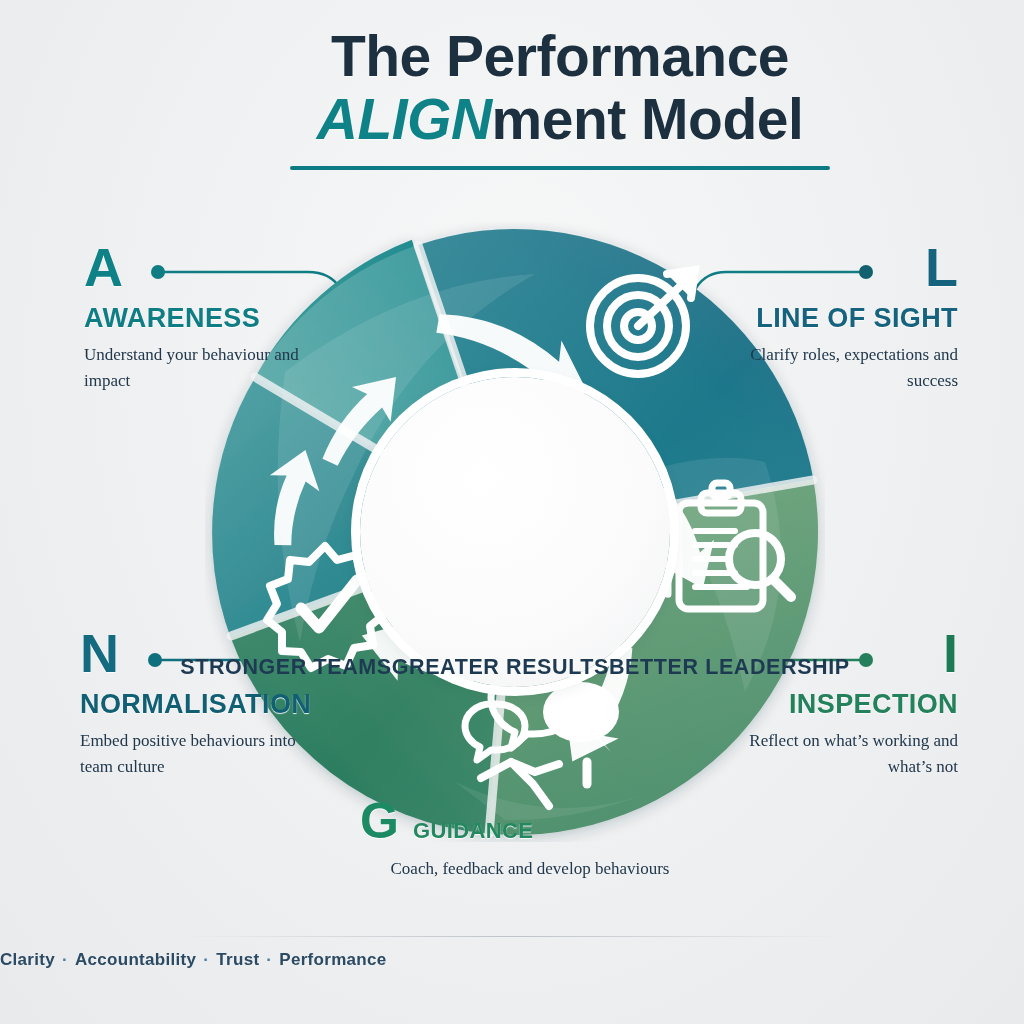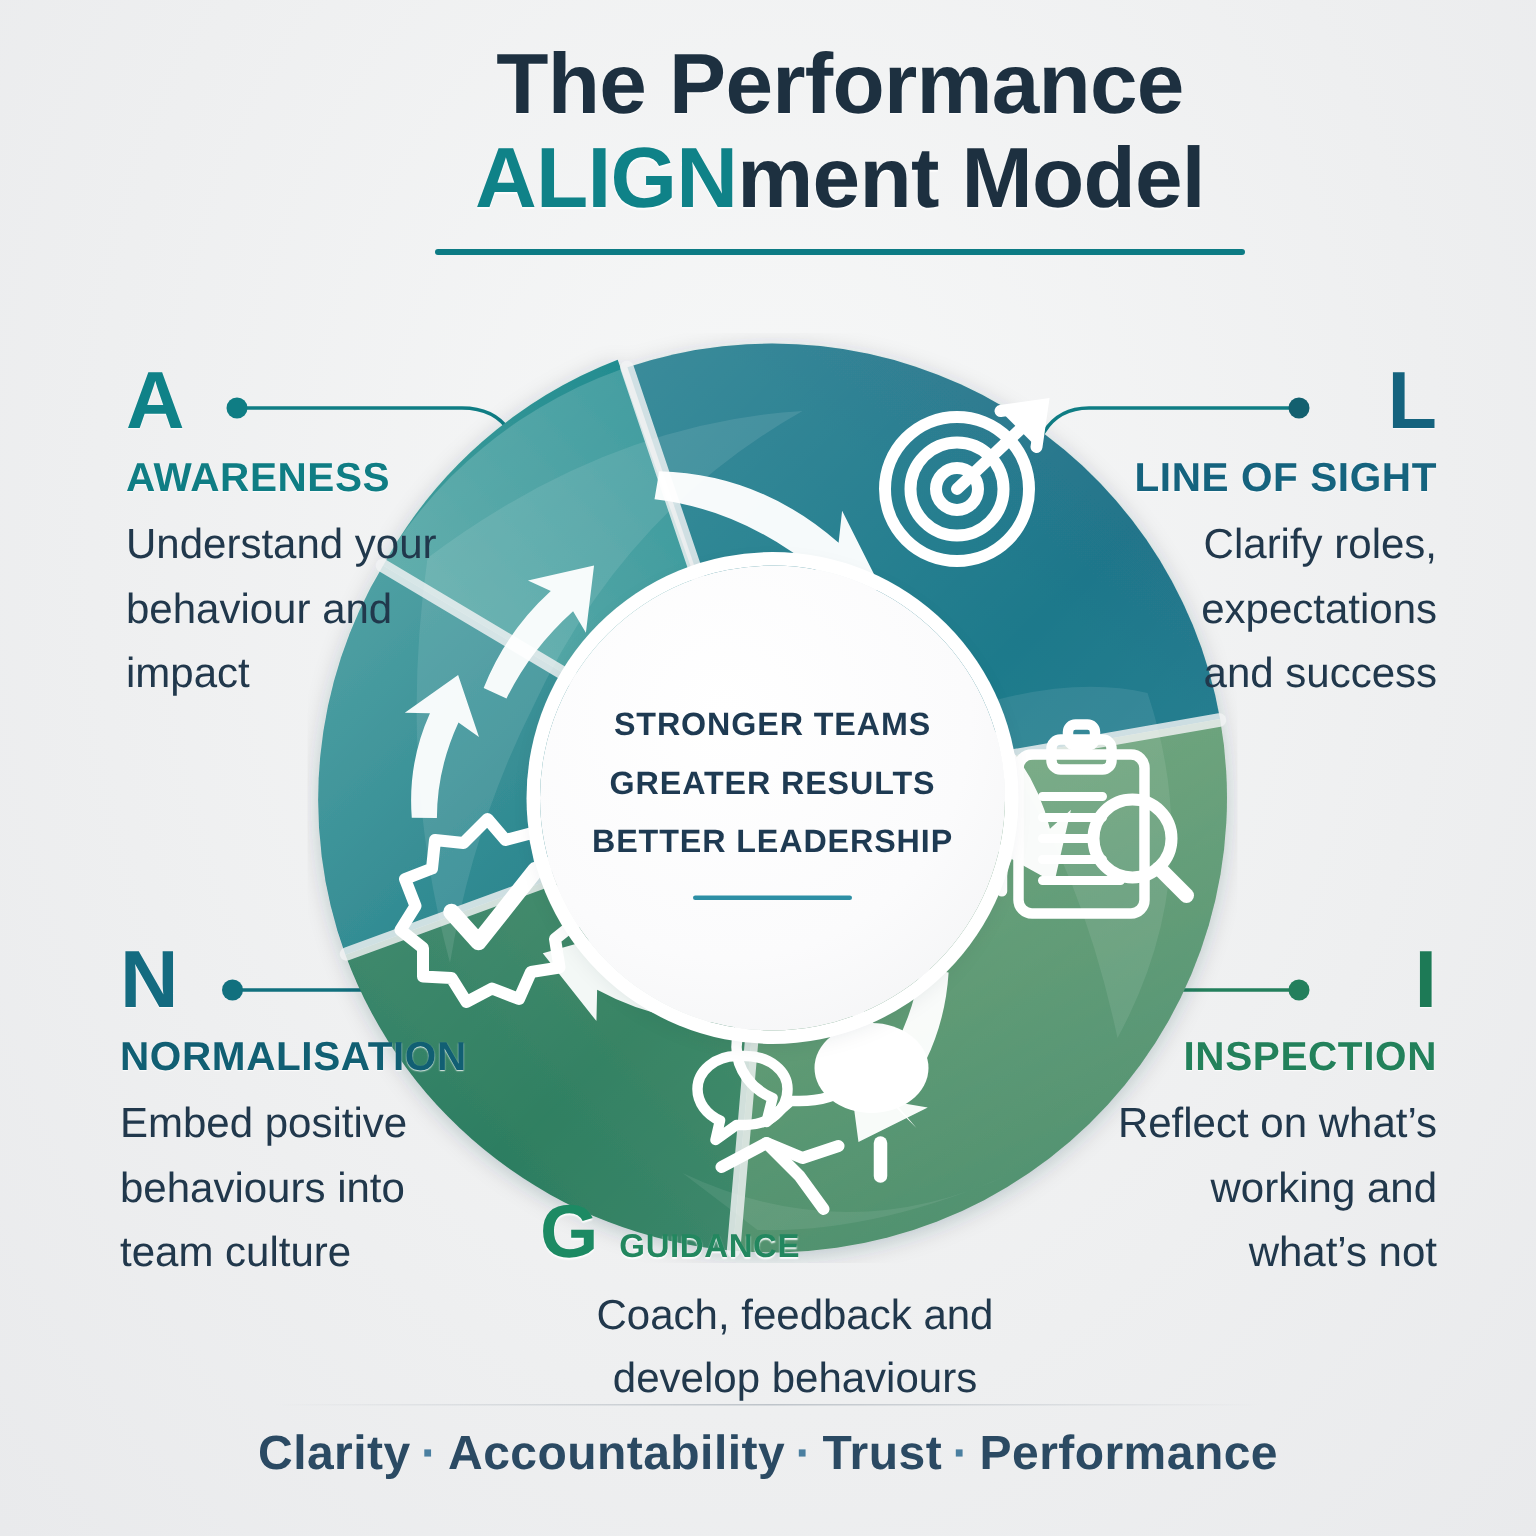--- a/index.html
+++ b/index.html
@@ -43,20 +43,21 @@
   .title-line2 {
     font-size: 57px;
     font-weight: bold;
     color: #1d3040;
     letter-spacing: -0.5px;
     line-height: 1.18;
     text-shadow: 0 1px 1px rgba(255,255,255,0.85);
   }
   .title-accent {
     color: #0f8288;
+    font-style: italic;
   }
   .title-rule {
     width: 540px;
     height: 4px;
     background: #0c7b84;
     margin: 12px auto 0 auto;
     border-radius: 2px;
   }
 
   
@@ -72,22 +73,22 @@
   .hub {
     position: absolute;
     left: 155px;
     top: 155px;
     width: 310px;
     height: 310px;
     border-radius: 50%;
     background: radial-gradient(circle at 40% 32%, #ffffff 0%, #fbfbfc 58%, #f1f2f3 100%);
     box-shadow: 0 0 0 9px #ffffff, 0 4px 18px rgba(20,40,55,0.17);
     display: flex;
-    flex-direction: column;
-    align-items: center;
+    flex-direction: row;
+    align-items: flex-end;
     justify-content: center;
   }
   .hub-line {
     font-size: 21.5px;
     font-weight: bold;
     color: #1e3a52;
     letter-spacing: 0.6px;
     margin: 7px 0;
     white-space: nowrap;
   }
@@ -108,24 +109,25 @@
     text-shadow: 0 1px 1px rgba(255,255,255,0.9);
   }
   .lbl .name {
     font-size: 27px;
     font-weight: bold;
     letter-spacing: 0.4px;
     margin-top: 10px;
     text-shadow: 0 1px 1px rgba(255,255,255,0.9);
   }
   .lbl .desc {
-    font-size: 28px;
+    font-size: 17px;
     color: #21384c;
     line-height: 1.53;
     margin-top: 8px;
+    font-family: Liberation Serif, serif;
   }
 
   
   #lbl-a { left: 84px; top: 242px; width: 215px; text-align: left; }
   #lbl-a .big  { color: #0f8288; }
   #lbl-a .name { color: #0f7d84; }
 
   
   #lbl-l { right: 66px; top: 242px; width: 210px; text-align: right; }
   #lbl-l .big  { color: #15637e; }
@@ -163,22 +165,21 @@
     left: 182px;
     top: 936px;
     width: 660px;
     height: 1px;
     background: linear-gradient(to right, rgba(150,160,170,0), rgba(150,160,170,0.55), rgba(150,160,170,0));
   }
   .footer {
     position: absolute;
     left: 0; top: 950px;
     width: 1024px;
-    text-align: center;
-    font-size: 32px;
+    font-size: 17px;
     font-weight: bold;
     color: #2b4a63;
     letter-spacing: 0.3px;
   }
   .footer .dot { color: #4a7fa0; font-weight: bold; margin: 0 7px; }
 </style>
 </head>
 <body>
 
 <div id="stage">

